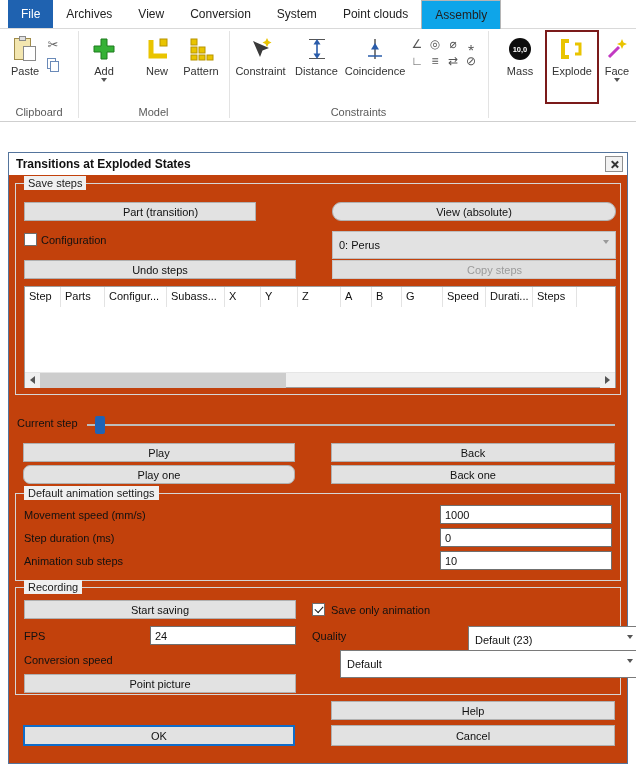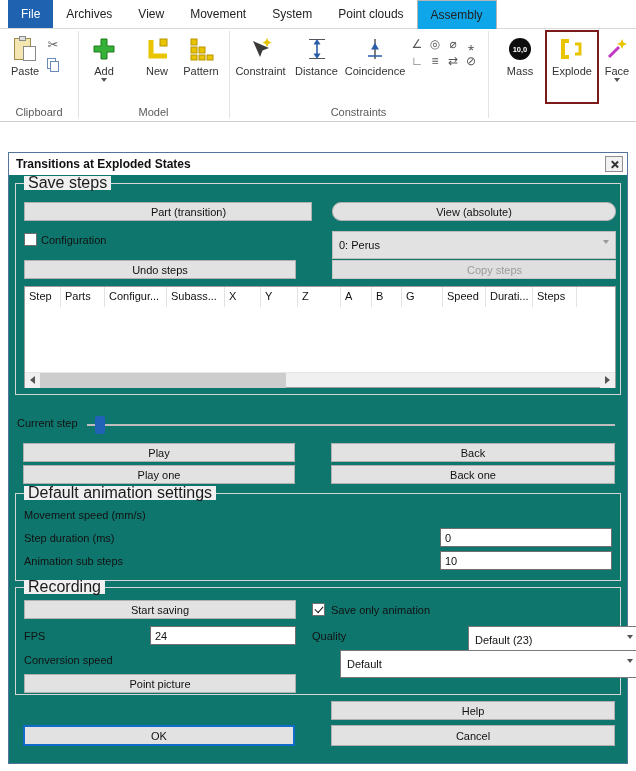--- a/index.html
+++ b/index.html
@@ -19,32 +19,32 @@
   .ricon { height:30px; display:flex; align-items:center; justify-content:center; }
   .chev-down { width:0; height:0; border-left:3.5px solid transparent; border-right:3.5px solid transparent; border-top:4px solid #555; }
   .smallbtn { position:absolute; display:flex; align-items:center; justify-content:center; }
   .cut-glyph { font-size:13px; color:#666; }
   .mini-grid { position:absolute; left:408px; top:6px; display:grid; grid-template-columns:repeat(4,18px); grid-auto-rows:17px; }
   .mini-grid span { display:flex; align-items:center; justify-content:center; font-size:12px; color:#555; }
   .mass-badge { width:22px; height:22px; border-radius:50%; background:#0d0d0d; color:#fff; font-size:7.5px; font-weight:bold; display:flex; align-items:center; justify-content:center; }
   .explode-box { position:absolute; left:545px; top:1px; width:54px; height:74px; border:2px solid #7b1a1a; pointer-events:none; }
 
   
-  .dialog { position:absolute; left:8px; top:152px; width:620px; height:612px; background:#0f766e; border:1px solid #54749c; }
+  .dialog { position:absolute; left:8px; top:152px; width:620px; height:612px; background:#c2410c; border:1px solid #54749c; }
   .titlebar { position:relative; height:22px; background:#fff; display:flex; align-items:center; padding:0 7px; }
   .title { font-size:12px; font-weight:bold; color:#111; }
   .close-btn { position:absolute; right:4px; top:3px; width:18px; height:16px; background:#f2f2f2; border:1px solid #8f8f8f; }
   .close-x { position:absolute; inset:0; display:block; }
   .close-x::before, .close-x::after { content:""; position:absolute; left:7.5px; top:3px; width:1.5px; height:9px; background:#333; }
   .close-x::before { transform:rotate(45deg); }
   .close-x::after { transform:rotate(-45deg); }
   .dbody { position:absolute; left:0; top:22px; width:100%; height:590px; }
 
   .groupbox { position:absolute; border:1px solid #d6d6d6; }
-  .glabel { position:absolute; top:-8px; left:8px; background:#f0f0f0; padding:0 4px; font-size:16px; color:#1a1a1a; line-height:14px; }
+  .glabel { position:absolute; top:-8px; left:8px; background:#f0f0f0; padding:0 4px; font-size:11px; color:#1a1a1a; line-height:14px; }
 
   .btn { position:absolute; height:19px; background:#e2e2e2; border:1px solid #b0b0b0; color:#111; font-size:11px; display:flex; align-items:center; justify-content:center; cursor:default; }
   .btn-disabled { background:#dfdfdf; border-color:#c8c8c8; color:#9b9b9b;padding-left:41px; }
   .btn-ok { border:2px solid #0f6cc9; height:21px; }
   .btn-h21 { height:21px; }
 
   .lbl { position:absolute; font-size:11px; color:#111; white-space:nowrap; }
 
   .checkbox { position:absolute; width:13px; height:13px; background:#fff; border:1px solid #6e6e6e; }
   .checkbox.checked::after { content:""; position:absolute; left:1.5px; top:2px; width:7px; height:4px; border-left:1.8px solid #1a1a1a; border-bottom:1.8px solid #1a1a1a; transform:rotate(-48deg); }
@@ -72,21 +72,21 @@
 </style>
 </head>
 <body>
 
 <div class="screen">
 
   <div class="tabrow">
     <div class="tab tab-file">File</div>
     <div class="tab">Archives</div>
     <div class="tab">View</div>
-    <div class="tab">Movement</div>
+    <div class="tab">Conversion</div>
     <div class="tab">System</div>
     <div class="tab">Point clouds</div>
     <div class="tab tab-active">Assembly</div>
   </div>
 
   <div class="ribbon-body">
 
     <div class="rbtn" style="left:6px;width:38px;">
       <span class="ricon">
         <svg width="26" height="28" viewBox="0 0 26 28">
@@ -222,21 +222,21 @@
       <span class="title">Transitions at Exploded States</span>
       <div class="close-btn">
         <span class="close-x"></span>
       </div>
     </div>
 
     <div class="dbody">
 
       <div class="groupbox" style="left:6px;top:8px;width:606px;height:212px;">
         <span class="glabel">Save steps</span>
-        <div class="btn" style="left:8px;top:18px;width:288px;padding-left:41px;">Part (transition)</div>
+        <div class="btn" style="left:8px;top:18px;width:232px;padding-left:41px;">Part (transition)</div>
         <div class="btn" style="left:316px;top:18px;width:284px;border-radius:9px;">View (absolute)</div>
 
         <span class="checkbox" style="left:8px;top:49px;"></span>
         <span class="lbl" style="left:25px;top:50px;">Configuration</span>
         <div class="combo combo-gray" style="left:316px;top:47px;width:284px;">
           <span>0: Perus</span>
           <span class="chev-down"></span>
         </div>
 
         <div class="btn" style="left:8px;top:76px;width:272px;">Undo steps</div>
@@ -272,26 +272,27 @@
           </div>
         </div>
       </div>
 
       <span class="lbl" style="left:8px;top:242px;">Current step</span>
       <div class="slider-track" style="left:78px;top:249px;width:528px;"></div>
       <div class="slider-handle" style="left:86px;top:241px;"></div>
 
       <div class="btn" style="left:14px;top:268px;width:272px;">Play</div>
       <div class="btn" style="left:322px;top:268px;width:284px;">Back</div>
-      <div class="btn" style="left:14px;top:290px;width:272px;">Play one</div>
+      <div class="btn" style="left:14px;top:290px;width:272px;border-radius:7px;">Play one</div>
       <div class="btn" style="left:322px;top:290px;width:284px;">Back one</div>
 
       <div class="groupbox" style="left:6px;top:318px;width:606px;height:88px;">
         <span class="glabel">Default animation settings</span>
         <span class="lbl" style="left:8px;top:15px;">Movement speed (mm/s)</span>
+        <input class="tinput" style="left: 424px; top: 11px; width: 172px;" value="1000">
         <span class="lbl" style="left:8px;top:38px;">Step duration (ms)</span>
         <input class="tinput" style="left: 424px; top: 34px; width: 172px;" value="0">
         <span class="lbl" style="left:8px;top:61px;">Animation sub steps</span>
         <input class="tinput" style="left: 424px; top: 57px; width: 172px;" value="10">
       </div>
 
       <div class="groupbox" style="left:6px;top:412px;width:606px;height:108px;">
         <span class="glabel">Recording</span>
         <div class="btn" style="left:8px;top:12px;width:272px;">Start saving</div>
         <span class="checkbox checked" style="left:296px;top:15px;"></span>

